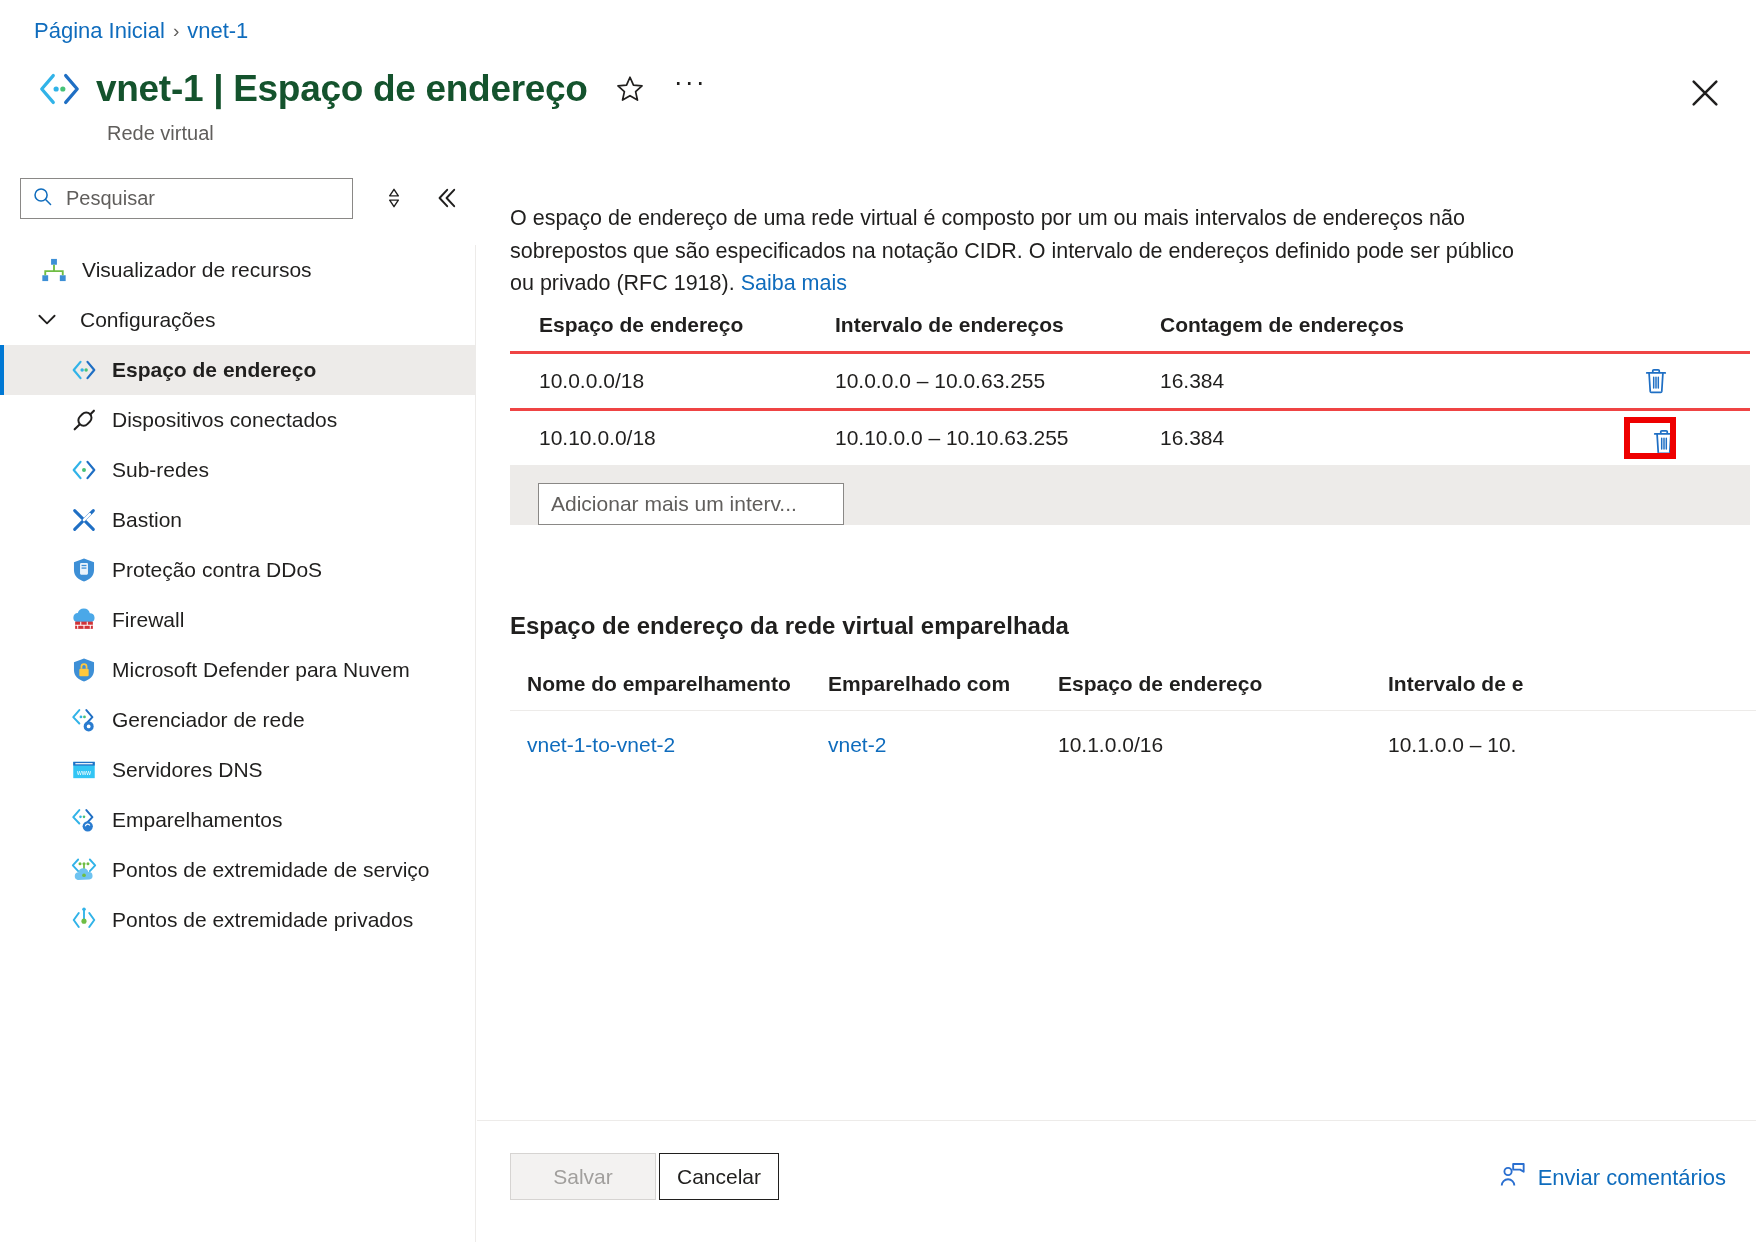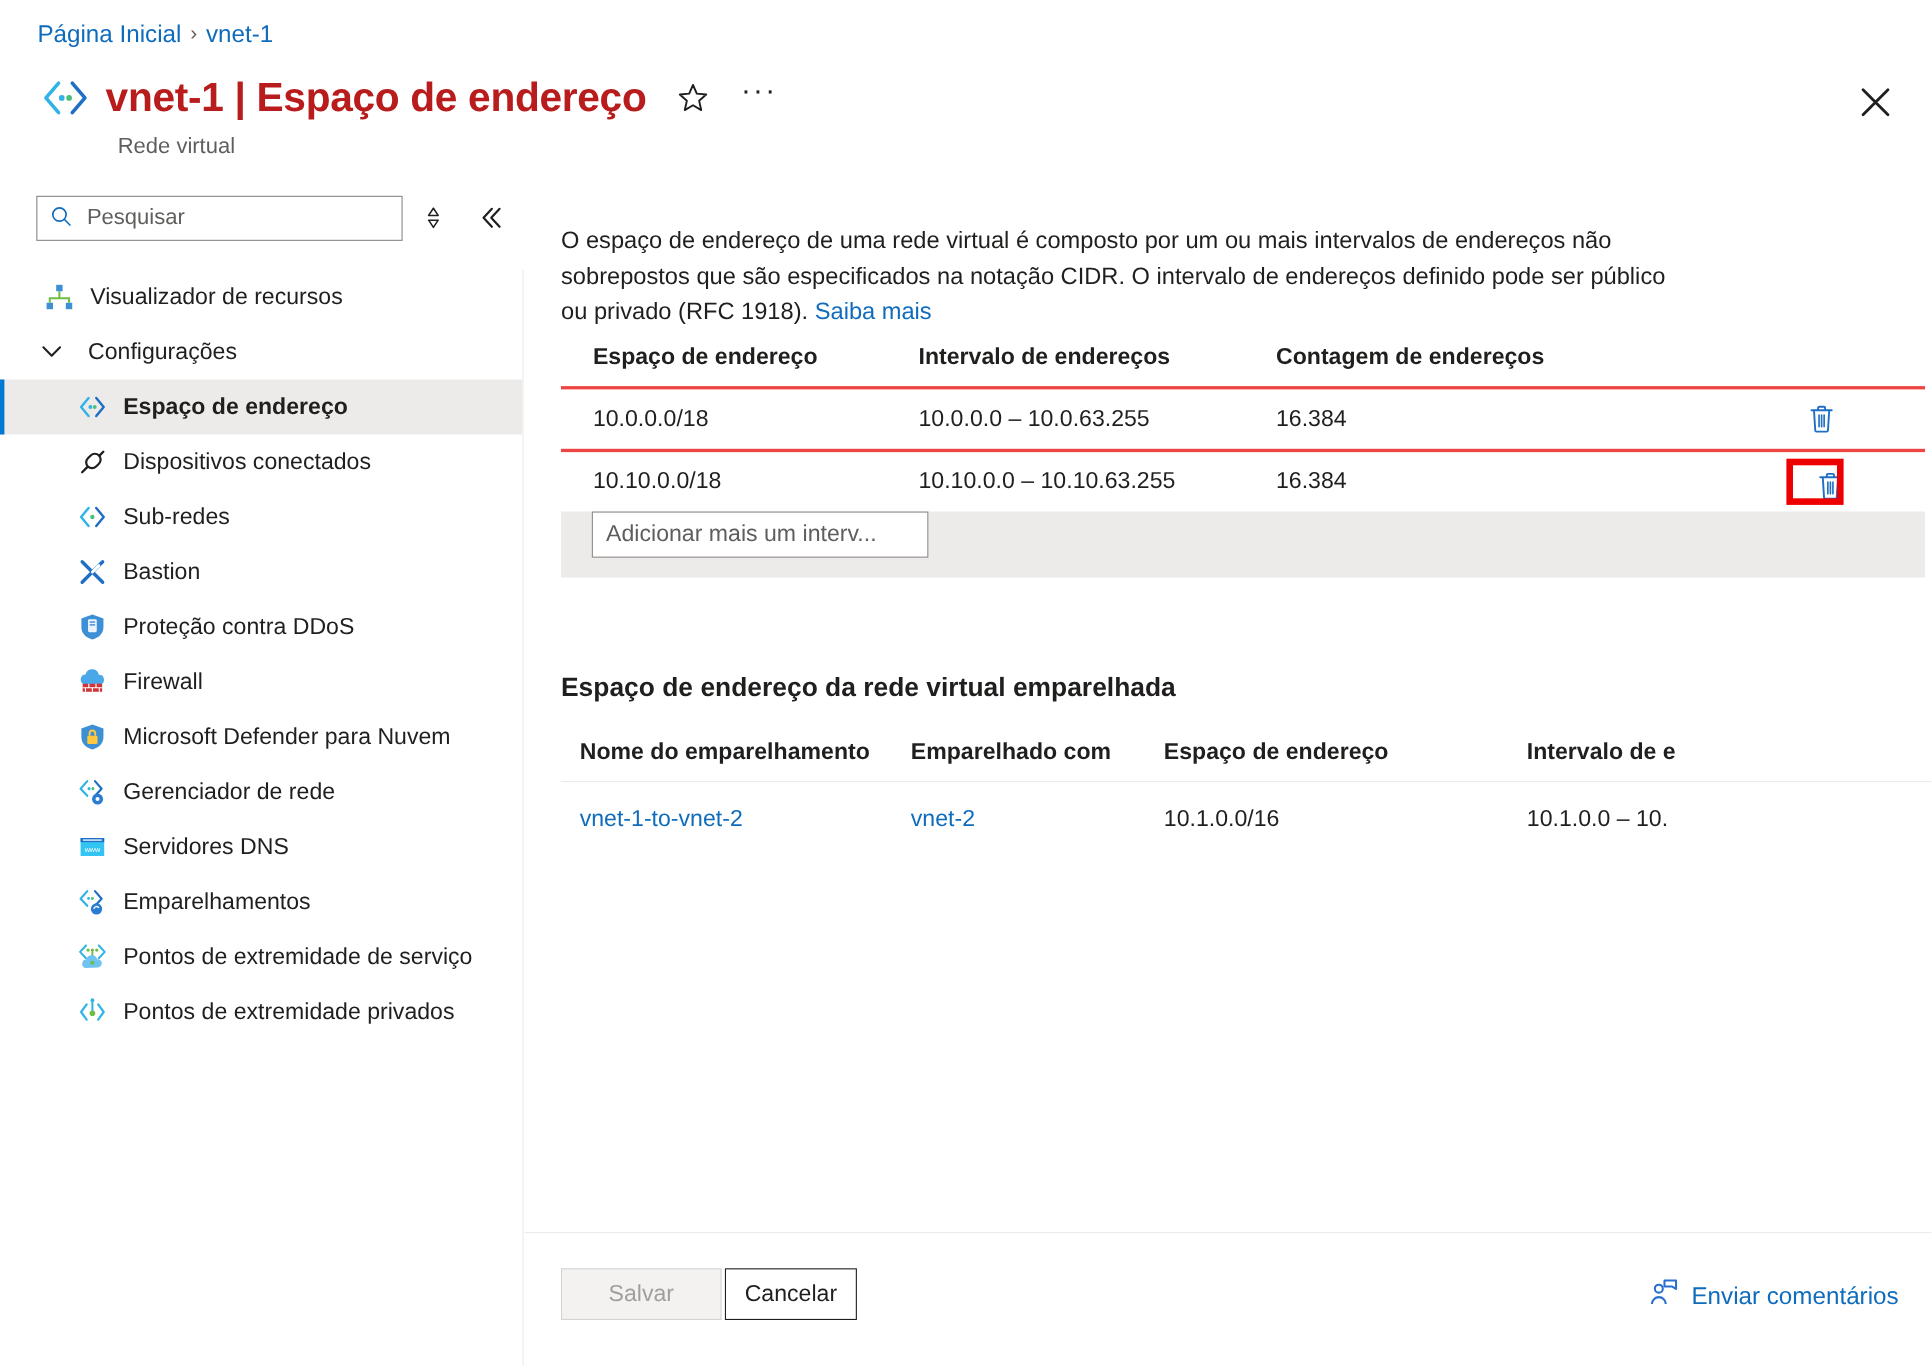--- a/index.html
+++ b/index.html
@@ -24,40 +24,40 @@
   .breadcrumb .sep { color: #605e5c; font-size: 19px; }
 
   
   .title-row {
     position: absolute; left: 36px; top: 66px;
     display: flex; align-items: center; gap: 14px;
   }
   .vnet-icon { width: 46px; height: 46px; flex: none; }
   .page-title {
     font-size: 37px; font-weight: 600; letter-spacing: -0.3px;
-    color: #b91c1c; white-space: nowrap;
+    color: #14532d; white-space: nowrap;
   }
   .star-btn { width: 32px; height: 32px; margin-left: 12px; cursor: pointer; }
   .ellipsis-btn {
     margin-left: 14px; font-size: 27px; color: #201f1e;
     letter-spacing: 2px; line-height: 10px; cursor: pointer;
     padding-bottom: 14px;
   }
   .subtitle {
     position: absolute; left: 107px; top: 122px;
     font-size: 20px; color: #605e5c;
   }
   .close-btn {
     position: absolute; right: 34px; top: 76px;
     width: 34px; height: 34px; cursor: pointer;
   }
 
   
   .search-wrap {
-    position: absolute; left: 33px; top: 178px;
+    position: absolute; left: 20px; top: 178px;
     width: 333px; height: 41px;
     border: 1px solid #8a8886; background: #fff;
     display: flex; align-items: center; gap: 10px; padding: 16px 10px;
   }
   .search-wrap input {
     border: none; outline: none; flex: 1;
     font-family: "Liberation Sans", sans-serif;
     font-size: 20px; color: #323130; background: transparent;
   }
   .search-wrap input::placeholder { color: #605e5c; }
@@ -119,21 +119,21 @@
   }
   .trash { width: 28px; height: 30px; cursor: pointer; display:inline-block; }
   .trash-cell { width: 200px; display:flex; justify-content:flex-end; padding-right: 20px; }
   .trash-hl {
     outline: 6px solid #ee0000;
     background: #fff;
     padding: 4px 20px;
   }
 
   .add-row {
-    background: #edebe9; height: 60px; display: flex; align-items: flex-start;
+    background: #edebe9; height: 60px; display: flex; align-items: flex-end;
     padding-left: 28px;
   }
   .add-input {
     width: 306px; height: 42px; background: #fff;
     border: 1px solid #8a8886; padding: 0 12px;
     font-family: "Liberation Sans", sans-serif;
     font-size: 21px; color: #323130; outline: none;
   }
   .add-input::placeholder { color: #605e5c; }
 

